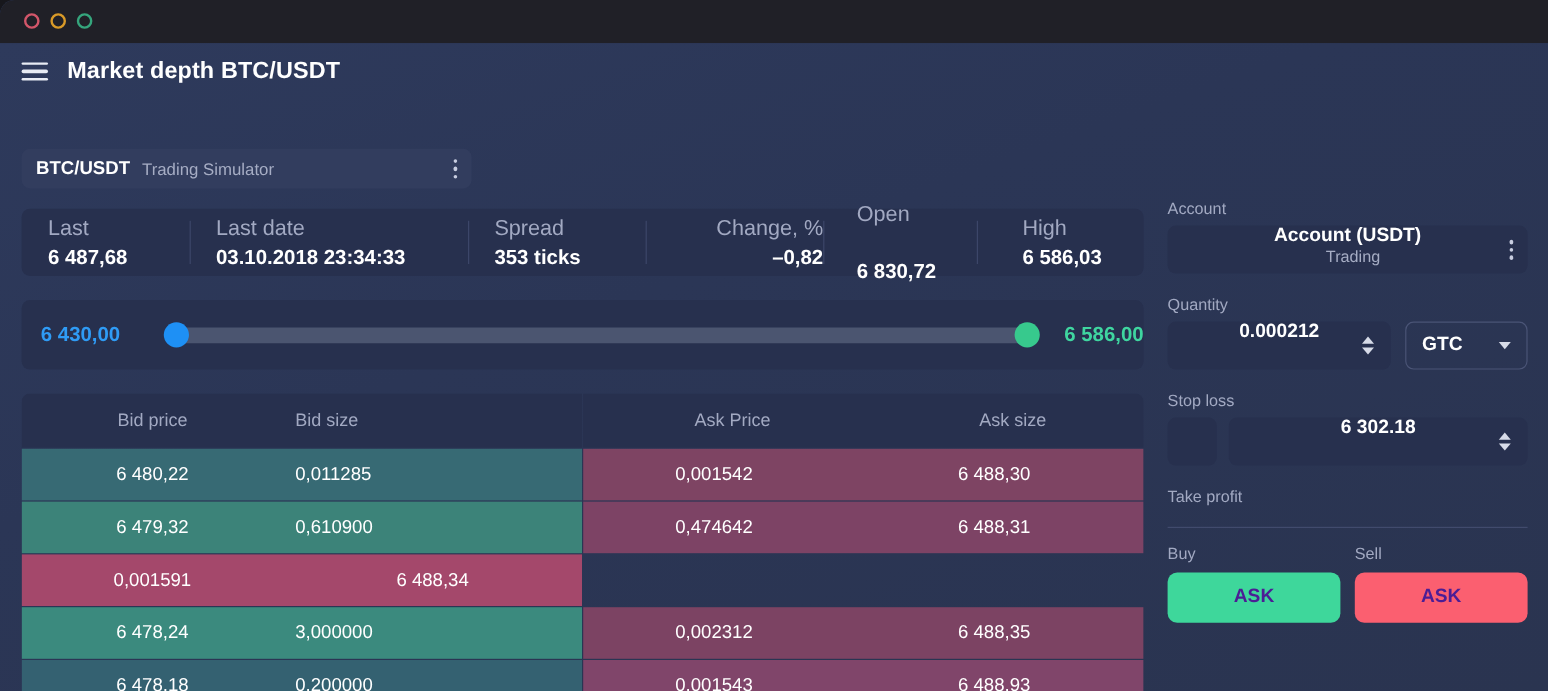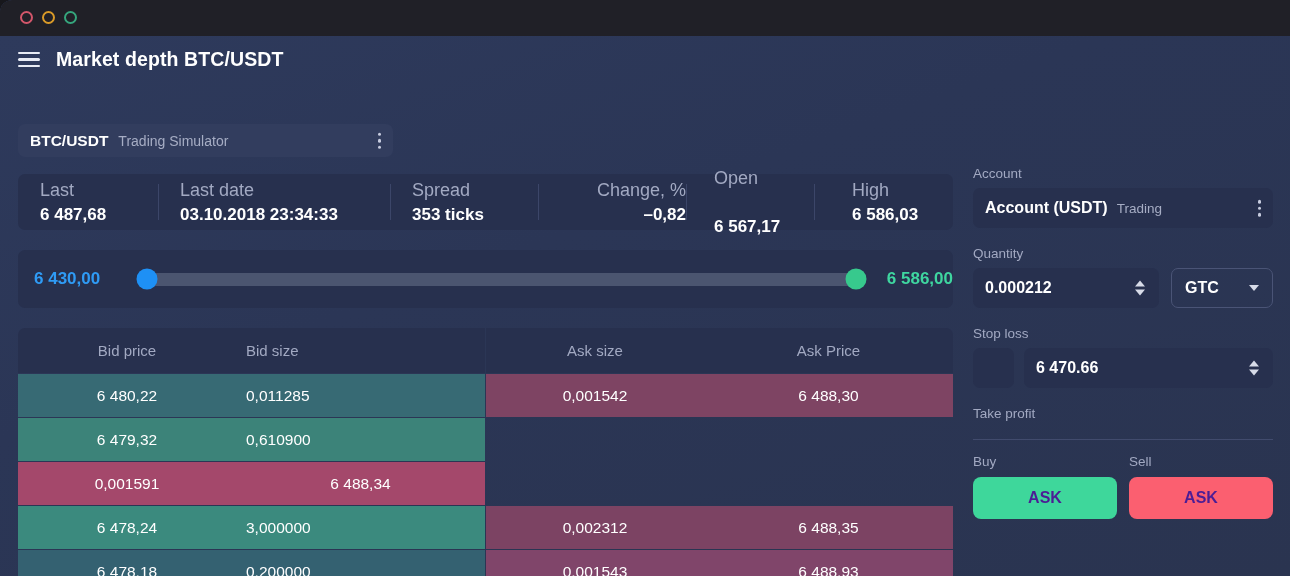--- a/index.html
+++ b/index.html
@@ -117,21 +117,21 @@
   .cell.a1 { width: 218px; }
   .cell.a2 { width: 249px; }
   .dhead .half { background: #27304e; height: 45px; }
   .dhead .cell { color: #a2a9c2; font-size: 15px; font-weight: normal; }
 
   
   .rpanel { position: absolute; left: 973px; top: 130px; width: 300px; }
   .flabel { color: #a2a9c2; font-size: 13.5px; margin-bottom: 7px; display: block; }
   .field {
     position: relative; background: #27304e; border-radius: 7px;
-    height: 40px; display: flex; align-items: center; padding: 0 12px;
+    height: 40px; display: flex; align-items: center; padding: 0 12px; flex-direction: column;
   }
   .field .fval { color: #ffffff; font-size: 16px; font-weight: bold; }
   .field .fsub { color: #a6adc4; font-size: 13.5px; margin-left: 9px; font-weight: normal; }
   .spin { position: absolute; right: 14px; top: 50%; transform: translateY(-50%);
           display: flex; flex-direction: column; gap: 3px; cursor: pointer; }
   .spin i { display: block; width: 0; height: 0; border-left: 5px solid transparent;
             border-right: 5px solid transparent; }
   .spin i.up   { border-bottom: 6px solid #d7dbe8; }
   .spin i.down { border-top: 6px solid #d7dbe8; }
 
@@ -210,21 +210,21 @@
       <div class="stat st-spread">
         <span class="lab">Spread</span>
         <span class="val">353 ticks</span>
       </div>
       <div class="stat st-change">
         <span class="lab">Change, %</span>
         <span class="val">–0,82</span>
       </div>
       <div class="stat st-open">
         <span class="lab">Open</span>
-        <span class="val">6 567,17</span>
+        <span class="val">6 830,72</span>
       </div>
       <div class="stat st-high">
         <span class="lab">High</span>
         <span class="val">6 586,03</span>
       </div>
     </div>
 
     <div class="rangebar">
       <span class="rangeval low">6 430,00</span>
       <span class="track">
@@ -234,39 +234,43 @@
       <span class="rangeval high">6 586,00</span>
     </div>
 
     <div class="depth">
       <div class="drow dhead">
         <div class="half bid">
           <span class="cell c1">Bid price</span>
           <span class="cell c2">Bid size</span>
         </div>
         <div class="half ask">
+          <span class="cell a2">Ask Price</span>
           <span class="cell a1">Ask size</span>
-          <span class="cell a2">Ask Price</span>
         </div>
       </div>
       <div id="depth-rows">
           <div class="drow">
             <div class="half bid" style="background:#376a74">
               <span class="cell c1">6 480,22</span>
               <span class="cell c2">0,011285</span>
             </div>
             <div class="half ask" style="background:#7e4463">
               <span class="cell a1">0,001542</span>
               <span class="cell a2">6 488,30</span>
             </div>
           </div>
           <div class="drow">
             <div class="half bid" style="background:#3c8379">
               <span class="cell c1">6 479,32</span>
               <span class="cell c2">0,610900</span>
+            </div>
+            <div class="half ask" style="background:#7d4365">
+              <span class="cell a1">0,474642</span>
+              <span class="cell a2">6 488,31</span>
             </div>
           </div>
           <div class="drow">
             <div class="half ask" style="background:#a4486b">
               <span class="cell a1">0,001591</span>
               <span class="cell a2">6 488,34</span>
             </div>
           </div>
           <div class="drow">
             <div class="half bid" style="background:#3b8a7e">
@@ -316,21 +320,21 @@
         <div class="gtc">
           <span class="gv">GTC</span>
           <span class="chev"></span>
         </div>
       </div>
 
       <span class="flabel" style="margin-top:18px;">Stop loss</span>
       <div class="slrow">
         <div class="sqbox"></div>
         <div class="field slfield">
-          <span class="fval">6 470.66</span>
+          <span class="fval">6 302.18</span>
           <span class="spin">
               <i class="up"></i>
               <i class="down"></i>
             </span>
         </div>
       </div>
 
       <span class="flabel" style="margin-top:18px;">Take profit</span>
 
       <div class="divider"></div>

